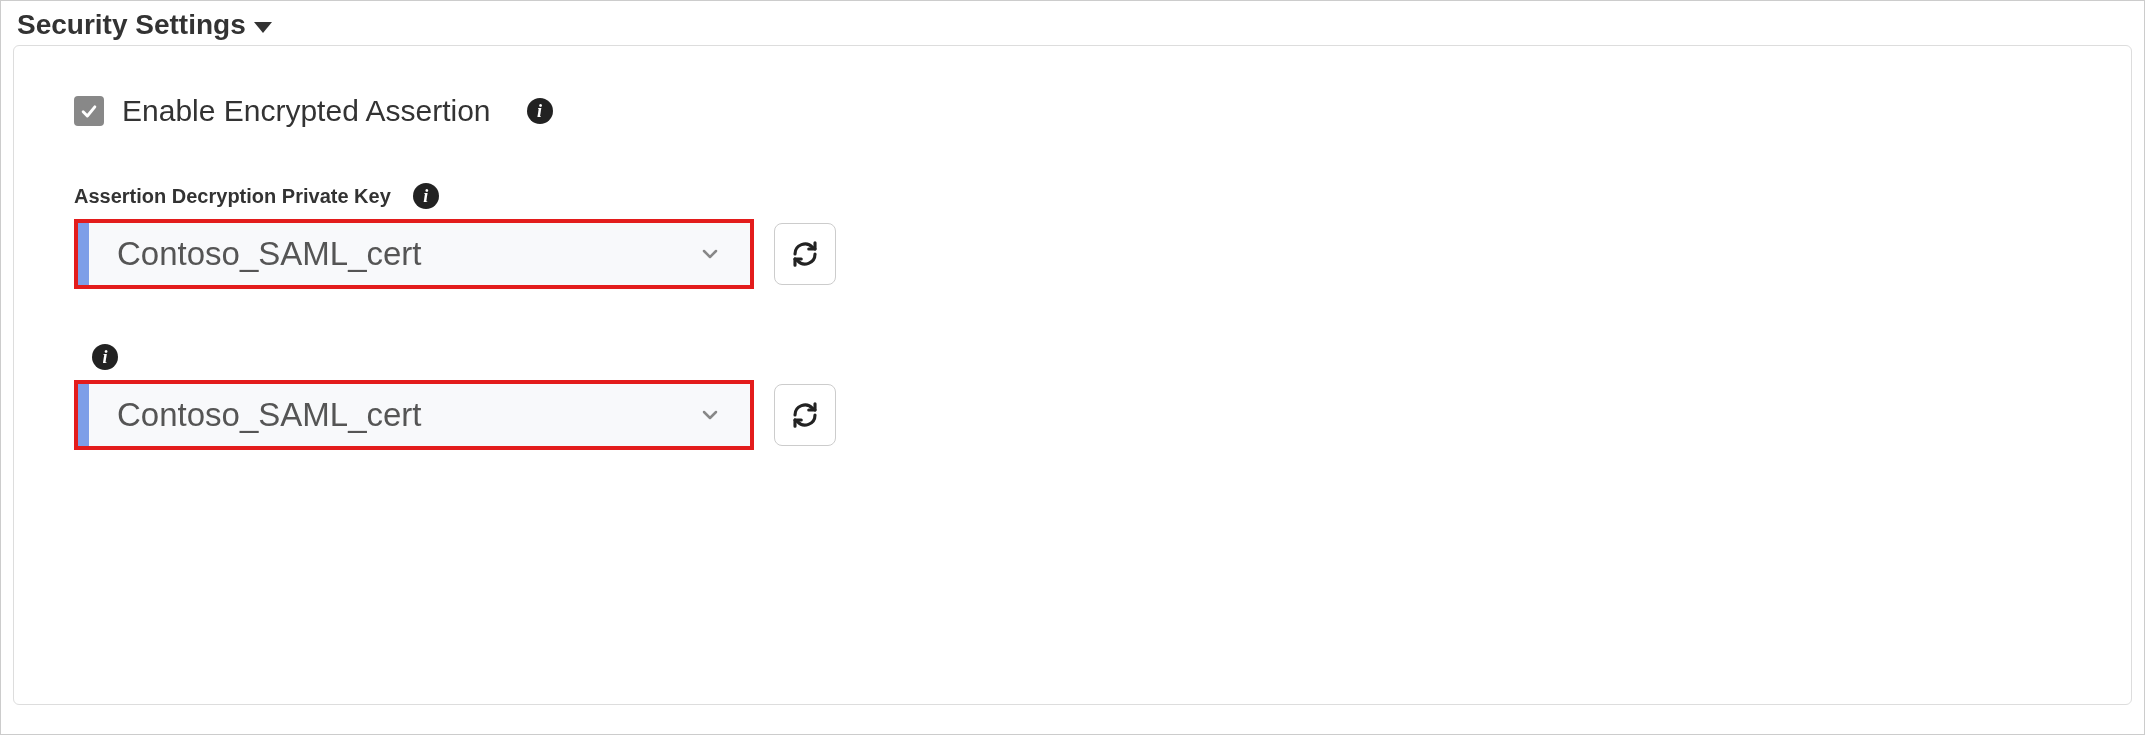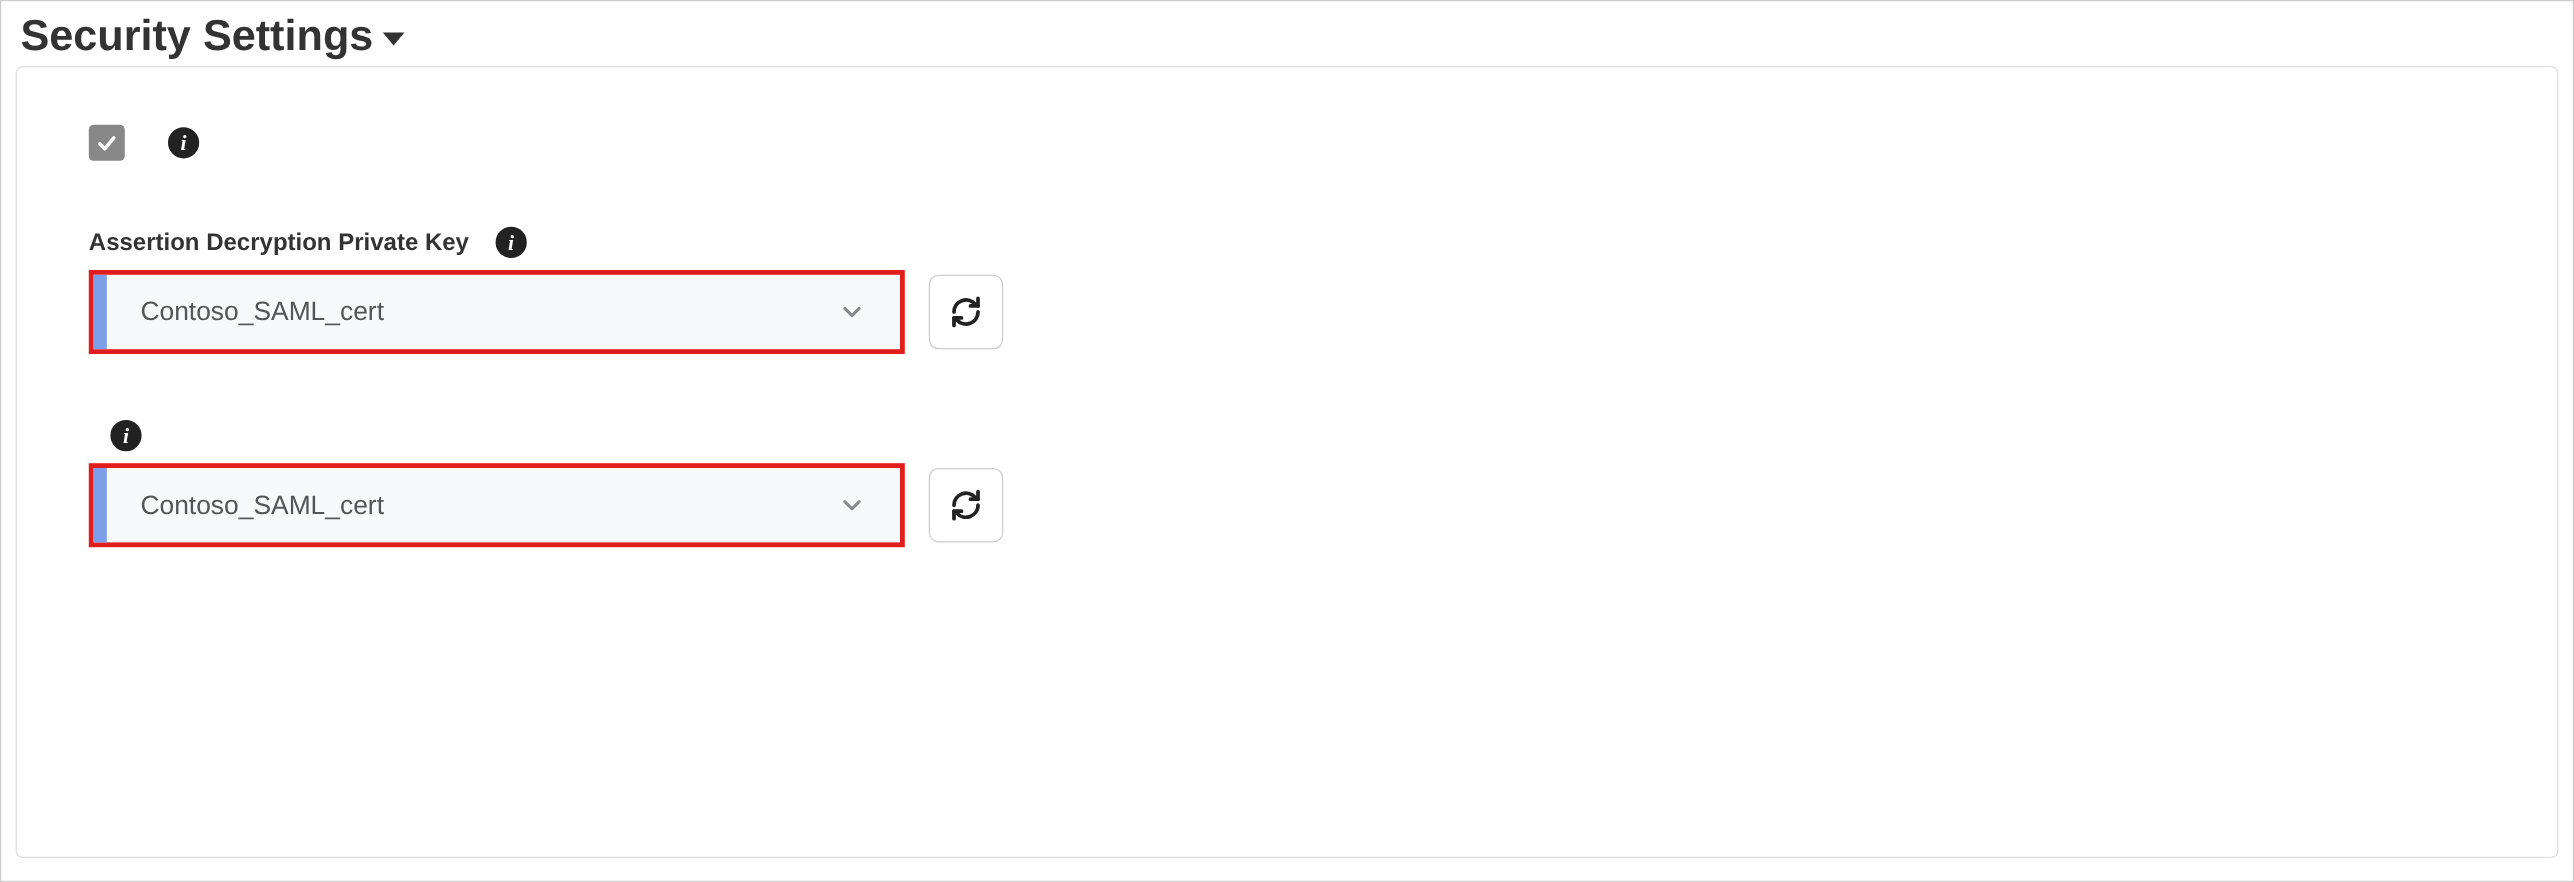--- a/index.html
+++ b/index.html
@@ -16,21 +16,21 @@
     height: 735px;
     padding: 8px 12px 20px 12px;
   }
   .section-header {
     display: flex;
     align-items: center;
     gap: 8px;
     margin: 0 0 4px 4px;
   }
   .section-title {
-    font-size: 36px;
+    font-size: 28px;
     font-weight: 700;
     color: #333;
   }
   .caret-down {
     width: 0;
     height: 0;
     border-left: 9px solid transparent;
     border-right: 9px solid transparent;
     border-top: 11px solid #333;
     margin-top: 4px;
@@ -109,21 +109,21 @@
     cursor: pointer;
     position: relative;
   }
   .select-bar {
     width: 11px;
     height: 100%;
     background: #7d9ee8;
   }
   .select-text {
     flex: 1;
-    font-size: 22px;
+    font-size: 33px;
     color: #555;
     padding-left: 28px;
   }
   .select-chevron {
     padding-right: 28px;
     color: #888;
   }
   .select-chevron svg { display: block; }
   .refresh-btn {
     width: 62px;
@@ -149,20 +149,21 @@
   </div>
 
   <div class="panel">
 
     <div class="checkbox-row">
       <div class="checkbox">
         <svg width="20" height="20" viewBox="0 0 24 24">
           <path d="M5 13 L10 18 L19 7" stroke="#fff" stroke-width="3.5" fill="none" stroke-linecap="round" stroke-linejoin="round"></path>
         </svg>
       </div>
+      <span class="checkbox-label">Enable Encrypted Assertion</span>
       <span class="info-icon">i</span>
     </div>
 
     <div class="field-group">
       <div class="field-label-row">
         <span class="field-label">Assertion Decryption Private Key</span>
         <span class="info-icon">i</span>
       </div>
       <div class="field-row">
         <div class="select">

